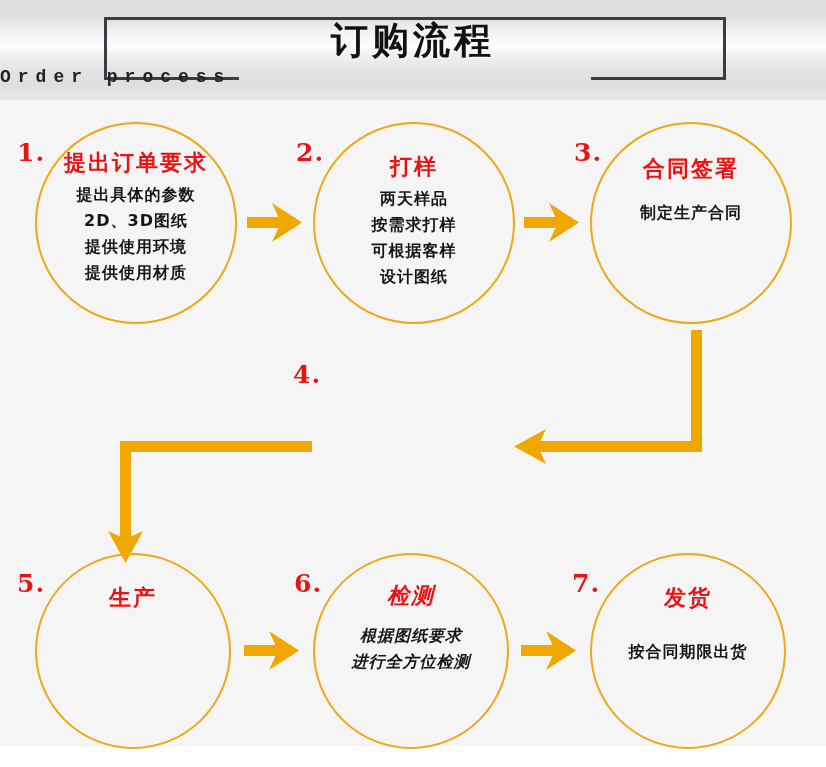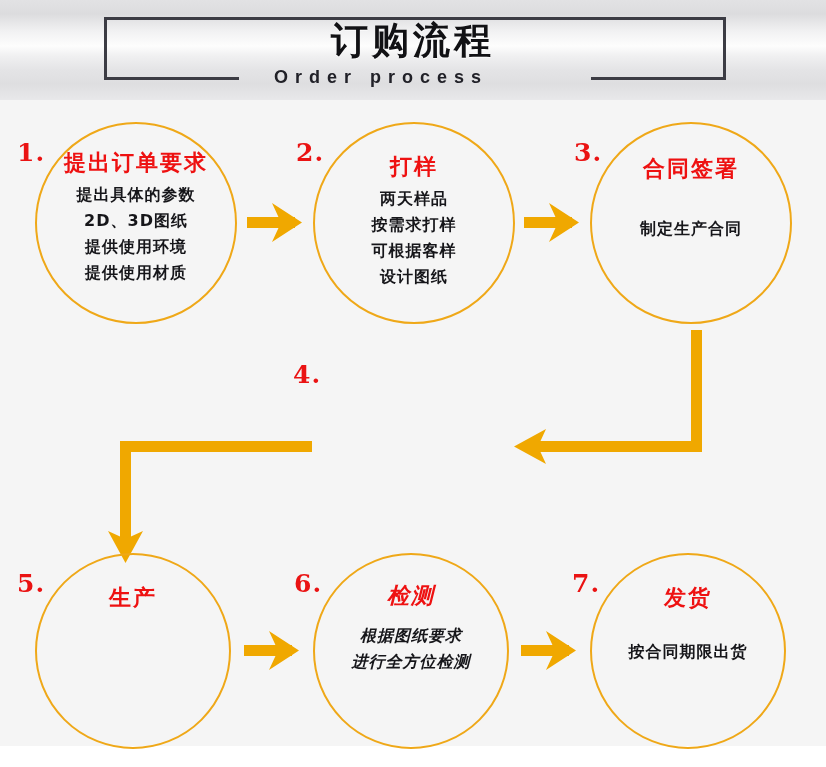--- a/index.html
+++ b/index.html
@@ -64,22 +64,21 @@
     letter-spacing: 4px;
     color: #111114;
     line-height: 44px;
     text-shadow: 0 1px 0 rgba(255,255,255,.7);
   }
 
   .header-title-en {
     position: absolute;
     left: 0; top: 66px;
     width: 762px;
-    text-align: center;
-    font-family: Liberation Sans, sans-serif;
+    font-family: Liberation Mono, monospace;
     font-size: 18px;
     font-weight: bold;
     letter-spacing: 7px;
     color: #212128;
     line-height: 22px;
   }
 
   
   .body-area {
     position: absolute;
@@ -139,21 +138,21 @@
   #node-1 { left: 35px;  top: 122px; width: 202px; height: 202px; padding-top: 26px; }
   #node-2 { left: 313px; top: 122px; width: 202px; height: 202px; padding-top: 30px; }
   #node-3 { left: 590px; top: 122px; width: 202px; height: 202px; padding-top: 32px; }
   #node-4 { left: 313px; top: 344px; width: 194px; height: 194px; padding-top: 28px; }
   #node-5 { left: 35px;  top: 553px; width: 196px; height: 196px; padding-top: 30px; }
   #node-6 { left: 313px; top: 553px; width: 196px; height: 196px; padding-top: 28px; }
   #node-7 { left: 590px; top: 553px; width: 196px; height: 196px; padding-top: 30px; }
 
   #node-1 .node-title { margin-bottom: 6px; }
   #node-2 .node-title { margin-bottom: 6px; }
-  #node-3 .node-title { margin-bottom: 34px; }
+  #node-3 .node-title { margin-bottom: 18px; }
   #node-4 .node-title { margin-bottom: 18px; }
   #node-5 .node-title { margin-bottom: 26px; }
   #node-6 .node-title { margin-bottom: 14px; }
   #node-7 .node-title { margin-bottom: 28px; }
 
   #idx-1 { left: 17px;  top: 140px; }
   #idx-2 { left: 296px; top: 140px; }
   #idx-3 { left: 574px; top: 140px; }
   #idx-4 { left: 293px; top: 362px; }
   #idx-5 { left: 17px;  top: 571px; }

